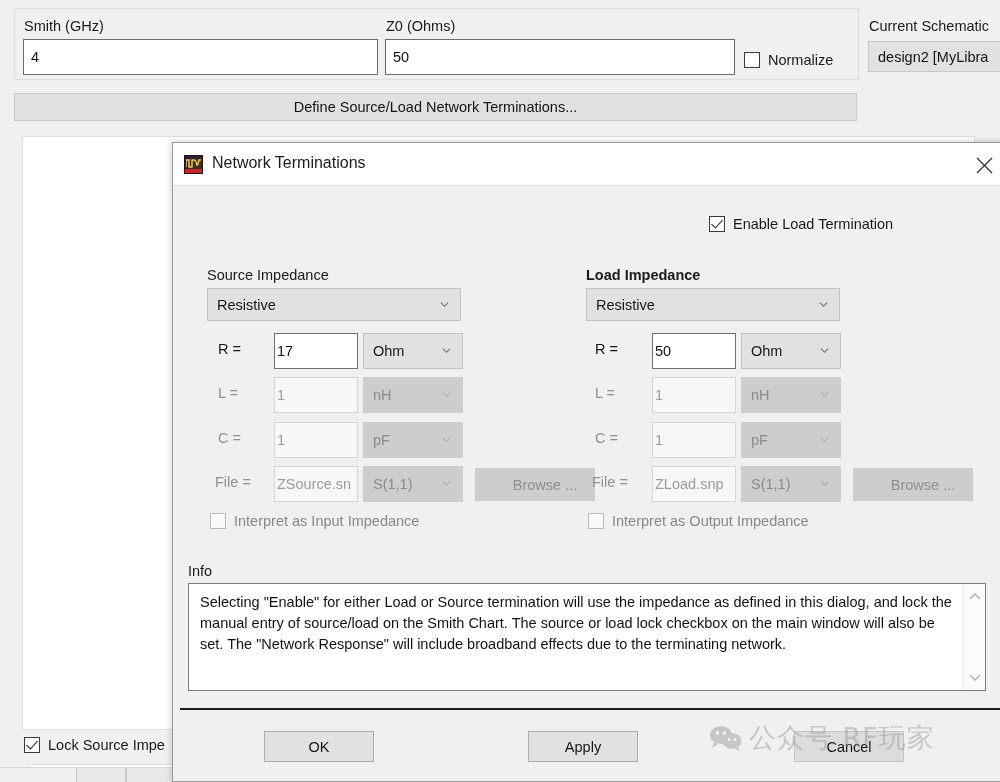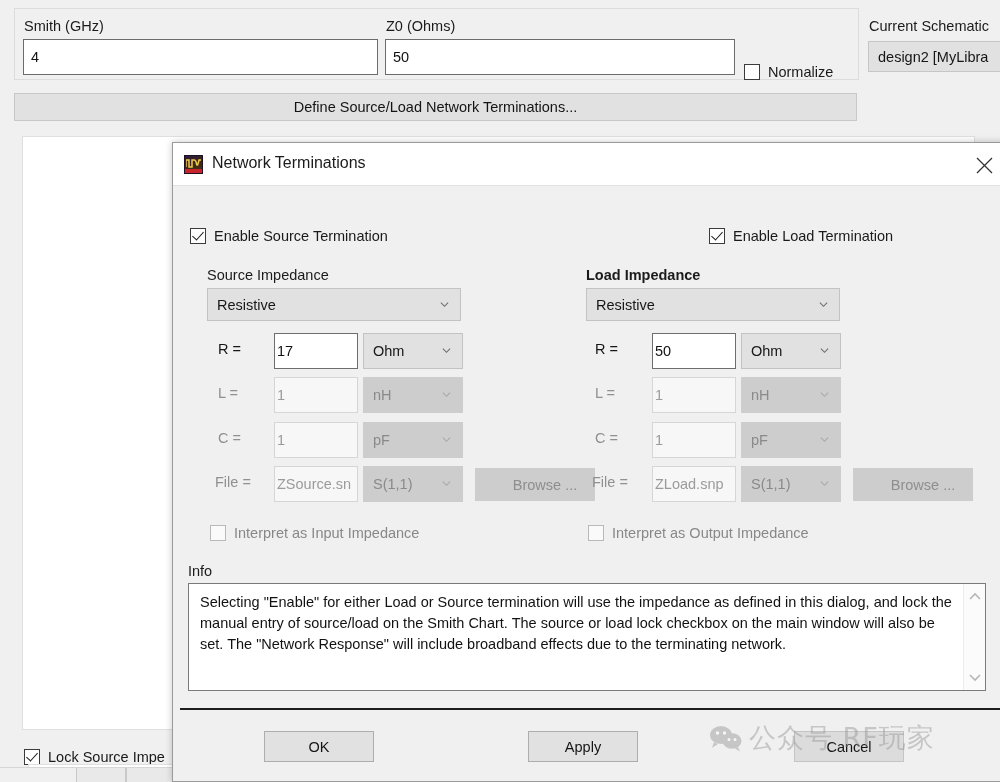--- a/index.html
+++ b/index.html
@@ -85,21 +85,20 @@
   }
 
   
   .cbx {
     position: absolute;
     display: flex;
     align-items: center;
     gap: 8px;
     white-space: nowrap;
     font-size: 14.5px;
-    margin-top: 12px;
   }
   .cbx .box {
     width: 16px;
     height: 16px;
     border: 1px solid #3b3b3b;
     background: #ffffff;
     box-sizing: border-box;
     position: relative;
     flex: none;
   }
@@ -428,24 +427,20 @@
       <div class="redbar"></div>
     </div>
     <div id="dialog-title">Network Terminations</div>
     <div id="dialog-close">
       <svg width="19" height="19" viewBox="0 0 19 19">
         <path d="M2,2 L17,17 M17,2 L2,17" stroke="#333" stroke-width="1.3" fill="none"></path>
       </svg>
     </div>
   </div>
 
-  <div class="cbx checked" style="left:17px; top:73px;">
-    <span class="box"></span>
-    <span class="lbl">Enable Source Termination</span>
-  </div>
 
   <div class="cbx checked" style="left:536px; top:73px;">
     <span class="box"></span>
     <span class="lbl">Enable Load Termination</span>
   </div>
 
   <div class="sect-title" style="left:34px; top:124px;">Source Impedance</div>
 
   <div class="combo" style="left:34px; top:145px; width:254px; height:33px;">
     <span>Resistive</span>

